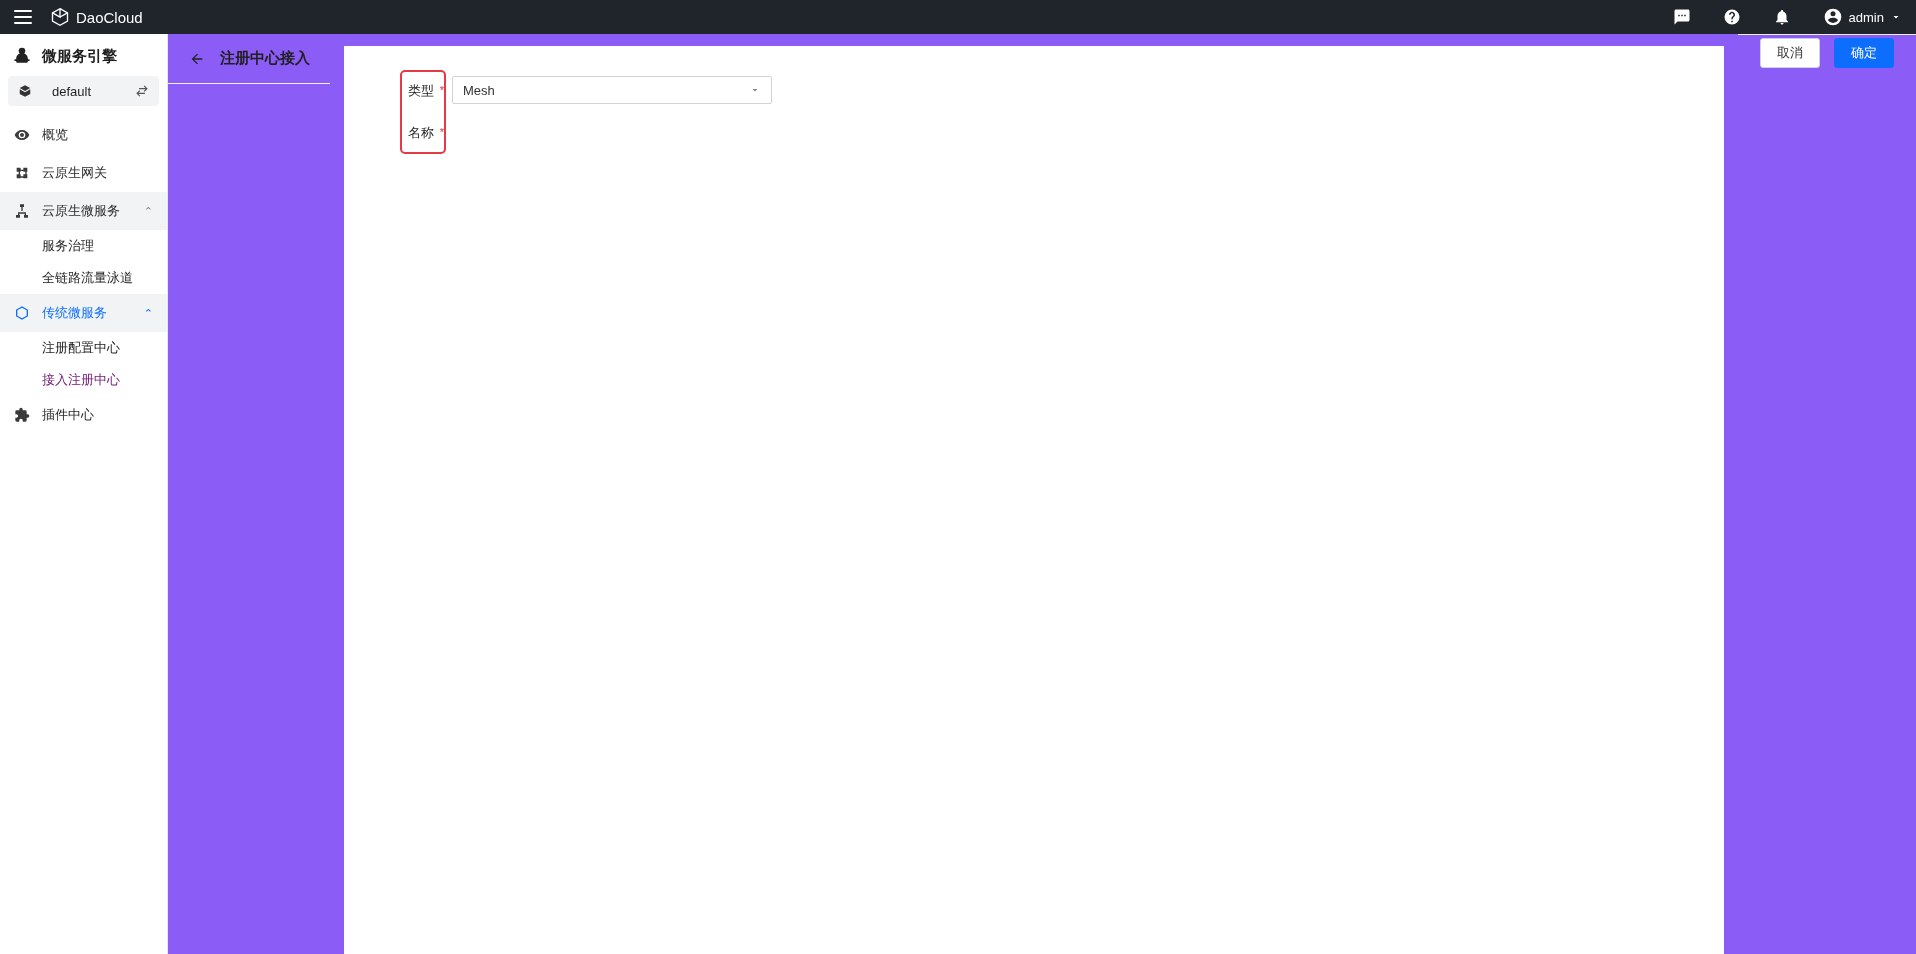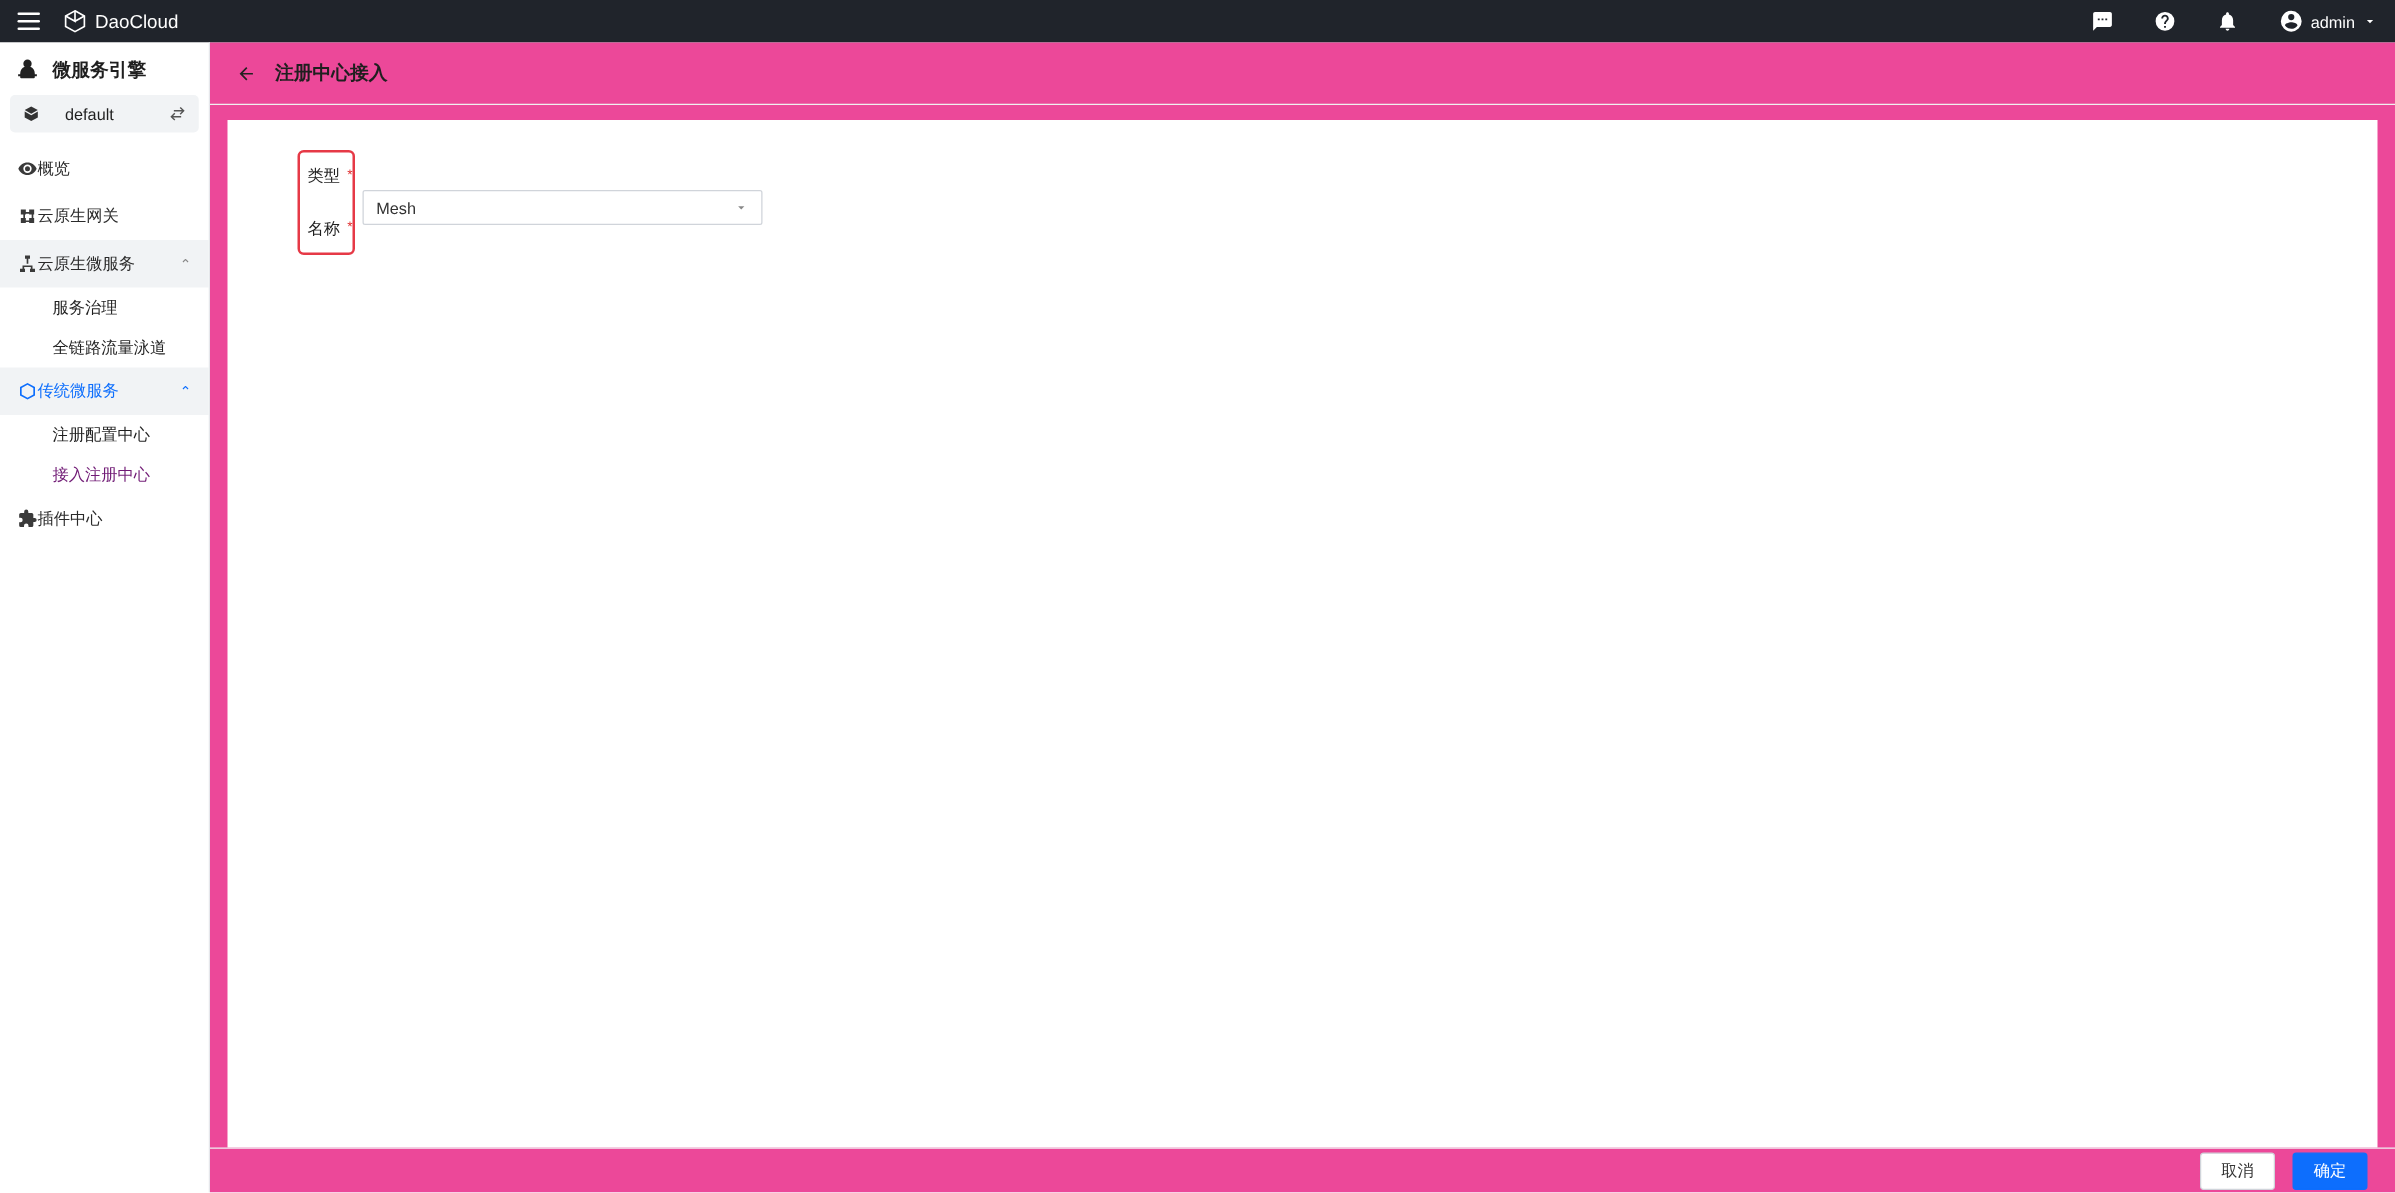--- a/index.html
+++ b/index.html
@@ -16,39 +16,39 @@
   .user-block { display: flex; align-items: center; gap: 6px; color: #fff; font-size: 13px; cursor: pointer; }
   
   .page { display: flex; height: calc(100vh - 34px); }
   
   .sidebar { width: 168px; border-right: 1px solid #e5e7eb; background: #fff; display: flex; flex-direction: column; }
   .side-header { display: flex; align-items: center; gap: 10px; padding: 12px 14px 10px 12px; font-size: 15px; font-weight: 600; }
   .side-header svg { width: 20px; height: 20px; }
   .ws-selector { margin: 0 8px 6px 8px; background: #f1f3f5; border-radius: 4px; height: 30px; display: flex; align-items: center; padding: 0 10px; gap: 20px; cursor: pointer; }
   .ws-selector .label { flex: 1; font-size: 13px; }
   .nav { list-style: none; margin-top: 4px; }
-  .nav-item { display: flex; align-items: center; padding: 0 14px; height: 38px; font-size: 13px; cursor: pointer; color: #2a2a2a; }
+  .nav-item { display: flex; align-items: center; gap: 12px; padding: 0 14px; height: 38px; font-size: 13px; cursor: pointer; color: #2a2a2a; }
   .nav-item.section { background: #f1f3f5; }
   .nav-item.active { color: #0d6efd; }
   .nav-item .chev { margin-left: auto; font-size: 11px; color: #888; }
   .nav-item.active.section { color: #0d6efd; }
   .nav-item.section.active svg { color: #0d6efd; }
   .sub-item { padding-left: 42px; height: 32px; display: flex; align-items: center; font-size: 13px; cursor: pointer; }
   .sub-item.active { color: #701a75; }
   .nav-icon { width: 16px; height: 16px; display: flex; align-items: center; justify-content: center; color: #3a3a3a; }
   .nav-item.active .nav-icon { color: #0d6efd; }
   
-  .main { flex: 1; display: flex; flex-direction: column; background: #ec4899; }
+  .main { flex: 1; display: flex; flex-direction: row; background: #8b5cf6; }
   .main-header { height: 50px; display: flex; align-items: center; gap: 14px; padding: 0 20px; border-bottom: 1px solid #f0f0f0; }
   .back-btn { width: 18px; height: 18px; display: flex; align-items: center; justify-content: center; cursor: pointer; }
   .page-title { font-size: 15px; font-weight: 600; }
   
   .form-wrap { flex: 1; padding: 22px 0 0 0; margin: 12px 14px 0 14px; background: #fff; position: relative; }
   .req { color: #e03131; position: absolute; right: -2px; top: 4px; font-size: 11px; }
-  .form-select { width: 320px; height: 28px; border: 1px solid #d0d4da; border-radius: 2px; display: flex; align-items: center; padding: 0 10px; font-size: 13px; cursor: pointer; position: relative; color: #333; margin-top: 26px; }
+  .form-select { width: 320px; height: 28px; border: 1px solid #d0d4da; border-radius: 2px; display: flex; align-items: center; padding: 0 10px; font-size: 13px; cursor: pointer; position: relative; color: #333; }
   .form-select .chev-down { margin-left: auto; color: #888; }
   
   .main-layout { display: flex; padding-left: 56px; margin-top: 2px; }
   .highlight-col { border: 2px solid #e63946; border-radius: 5px; padding: 10px 2px 10px 6px; margin-right: 6px; display: flex; flex-direction: column; gap: 24px; }
   .hl-label { font-size: 13px; text-align: right; position: relative; padding-right: 8px; white-space: nowrap; }
   .hl-label .req { right: -2px; top: 2px; }
   .fields-col { display: flex; flex-direction: column; gap: 14px; padding-top: 6px; }
   
   .footer { height: 36px; display: flex; align-items: center; justify-content: flex-end; gap: 14px; padding: 0 22px; border-top: 1px solid #eef0f2; }
   .btn { height: 30px; padding: 0 16px; border-radius: 3px; font-size: 13px; cursor: pointer; display: flex; align-items: center; }

